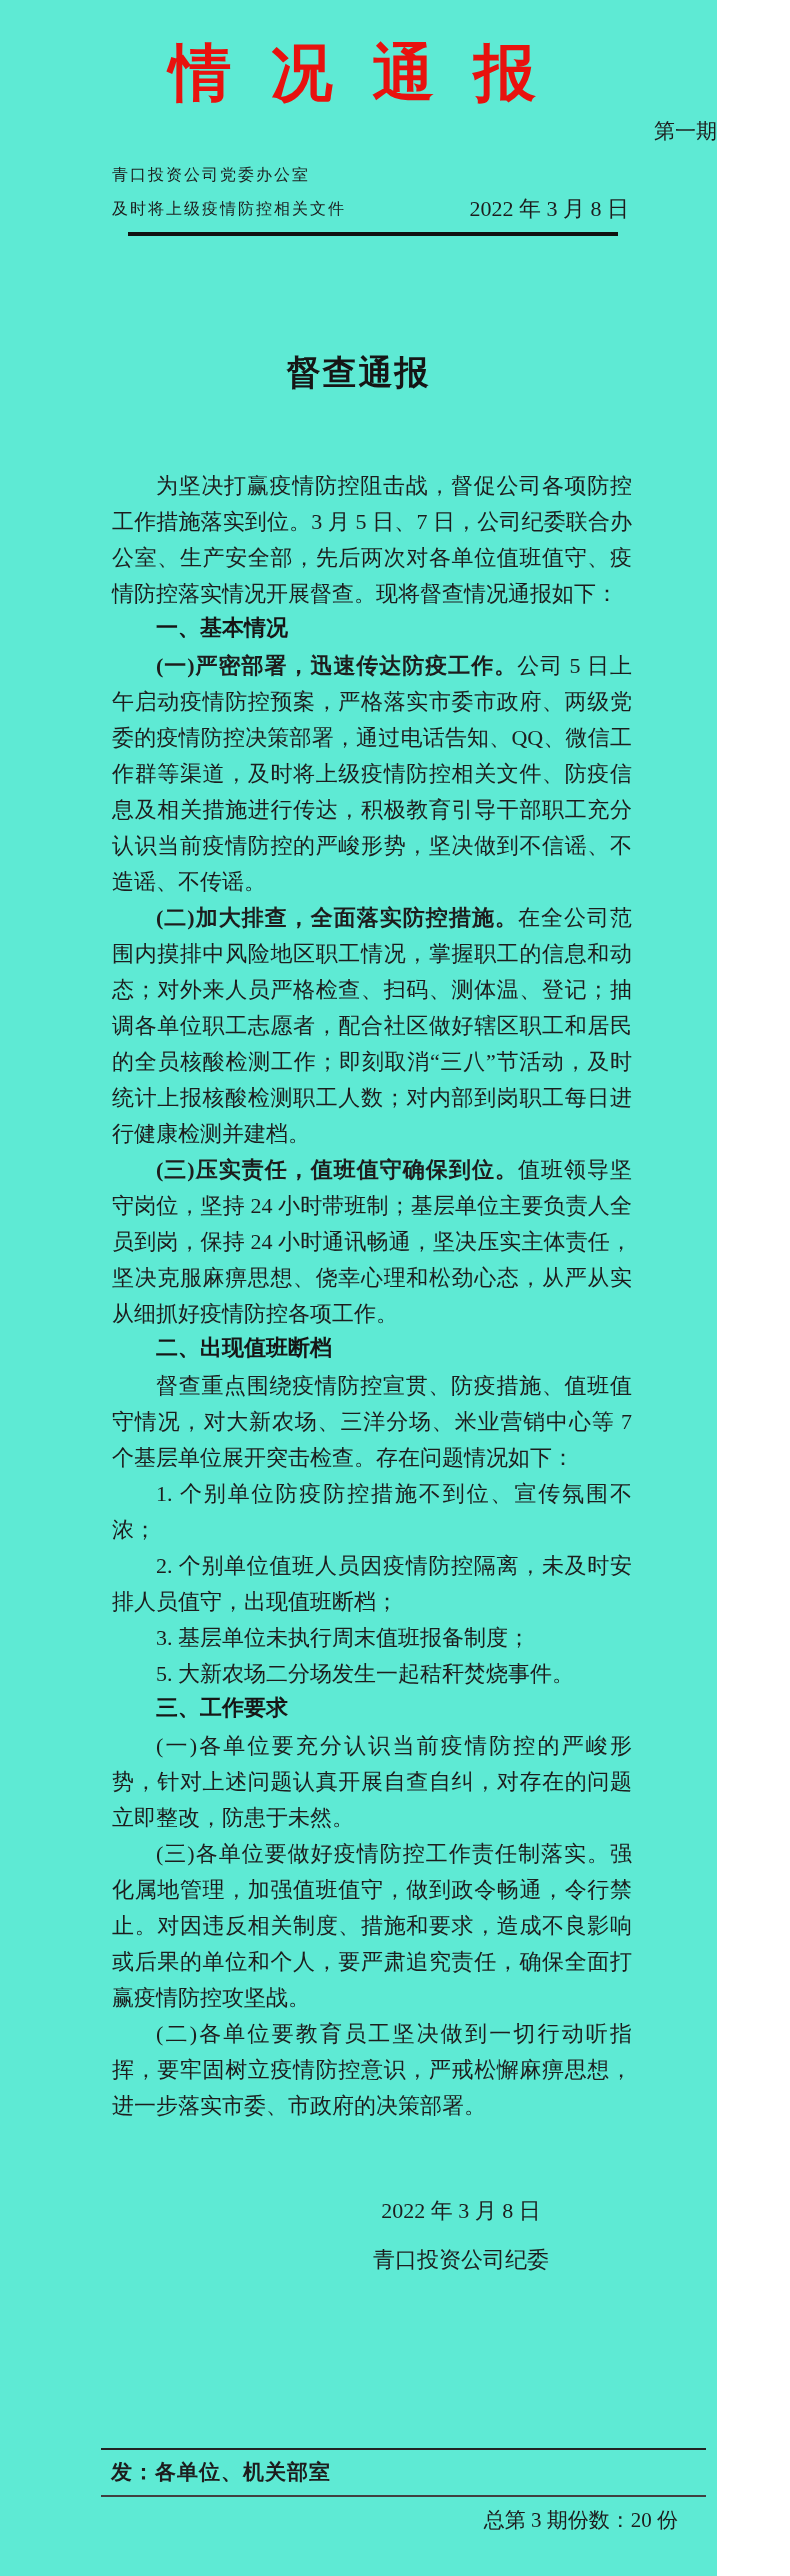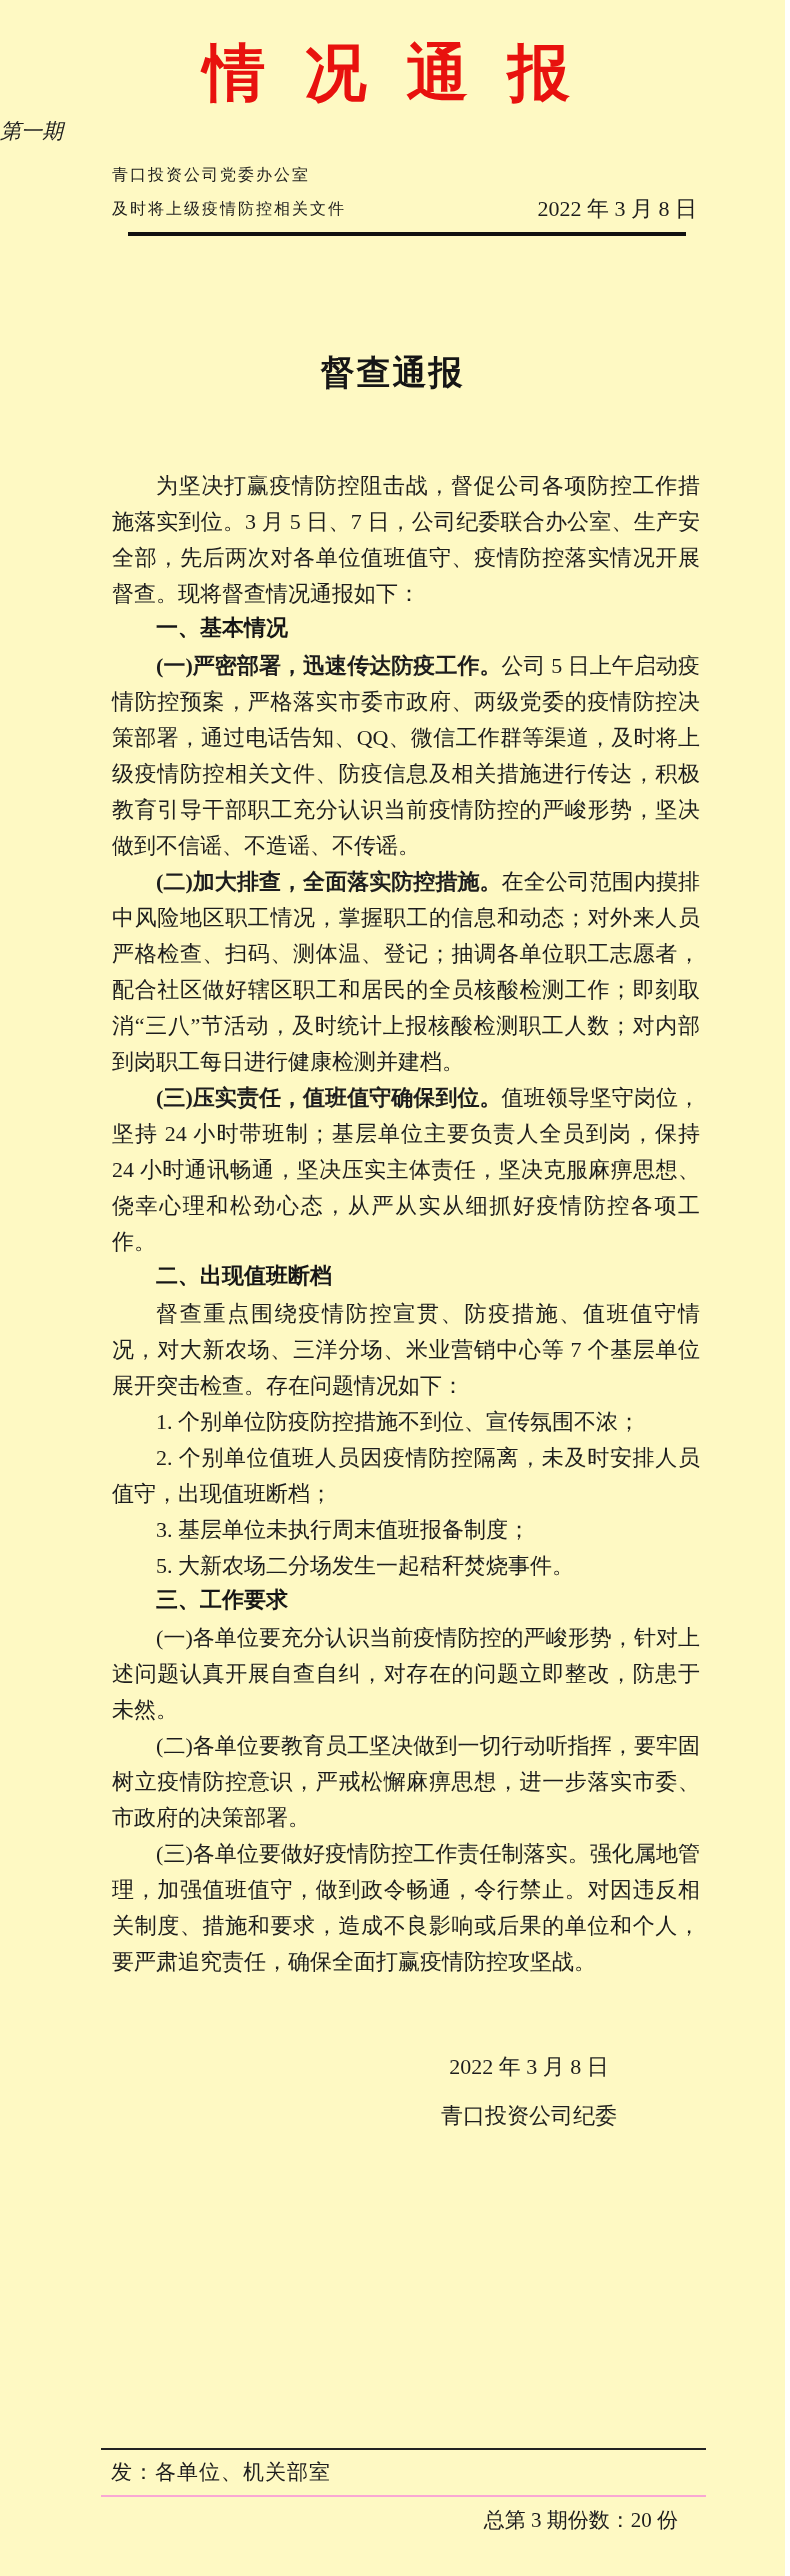--- a/index.html
+++ b/index.html
@@ -1,40 +1,39 @@
 <!DOCTYPE html>
 <html><head>
 <meta charset="utf-8">
 <style>
   html, body { margin: 0; padding: 0; background: #ffffff; }
   .page {
     position: relative;
-    width: 785px;
+    width: 717px;
     height: 2576px;
-    background: #fef9c3;
+    background: #5eead4;
     color: #1d1d1d;
     font-family: "Liberation Serif", "DejaVu Serif", serif;
     overflow: hidden;
   }
   
   .masthead-title {
     padding-top: 42px;
     text-align: center;
     font-size: 62px;
     line-height: 62px;
     font-weight: bold;
     letter-spacing: 12px;
     color: #e8120e;
   }
   .issue-no {
     margin-top: 16px;
-    text-align: left;
+    text-align: right;
     font-size: 21px;
     line-height: 22px;
-    font-style: italic;
   }
   
   .header-row {
     margin: 16px 88px 0 112px;
     display: flex;
     justify-content: space-between;
     align-items: flex-end;
   }
   .issuers div {
     font-size: 16px;
@@ -86,23 +85,24 @@
   
   .footer {
     position: absolute;
     top: 2448px;
     left: 101px;
     width: 605px;
     font-size: 21px;
   }
   .footer .dist-row {
     border-top: 2px solid #222222;
-    border-bottom: 2px solid #f9a8d4;
+    border-bottom: 2px solid #404040;
     padding: 8px 0 9px 10px;
     letter-spacing: 1px;
+    font-weight: bold;
   }
   .footer .meta-row {
     display: flex;
     justify-content: flex-end;
     padding: 9px 28px 0 4px;
   }
 </style>
 </head>
 <body>
 
@@ -132,22 +132,22 @@
 
     <p class="sec-h">二、出现值班断档</p>
     <p>督查重点围绕疫情防控宣贯、防疫措施、值班值守情况，对大新农场、三洋分场、米业营销中心等 7 个基层单位展开突击检查。存在问题情况如下：</p>
     <p>1. 个别单位防疫防控措施不到位、宣传氛围不浓；</p>
     <p>2. 个别单位值班人员因疫情防控隔离，未及时安排人员值守，出现值班断档；</p>
     <p>3. 基层单位未执行周末值班报备制度；</p>
     <p>5. 大新农场二分场发生一起秸秆焚烧事件。</p>
 
     <p class="sec-h">三、工作要求</p>
     <p>(一)各单位要充分认识当前疫情防控的严峻形势，针对上述问题认真开展自查自纠，对存在的问题立即整改，防患于未然。</p>
+    <p>(三)各单位要做好疫情防控工作责任制落实。强化属地管理，加强值班值守，做到政令畅通，令行禁止。对因违反相关制度、措施和要求，造成不良影响或后果的单位和个人，要严肃追究责任，确保全面打赢疫情防控攻坚战。</p>
     <p>(二)各单位要教育员工坚决做到一切行动听指挥，要牢固树立疫情防控意识，严戒松懈麻痹思想，进一步落实市委、市政府的决策部署。</p>
-    <p>(三)各单位要做好疫情防控工作责任制落实。强化属地管理，加强值班值守，做到政令畅通，令行禁止。对因违反相关制度、措施和要求，造成不良影响或后果的单位和个人，要严肃追究责任，确保全面打赢疫情防控攻坚战。</p>
   </div>
 
   <div class="signoff-row">
     <div class="signoff-block">
       <div>2022 年 3 月 8 日</div>
       <div>青口投资公司纪委</div>
     </div>
   </div>
 
   <div class="footer">

